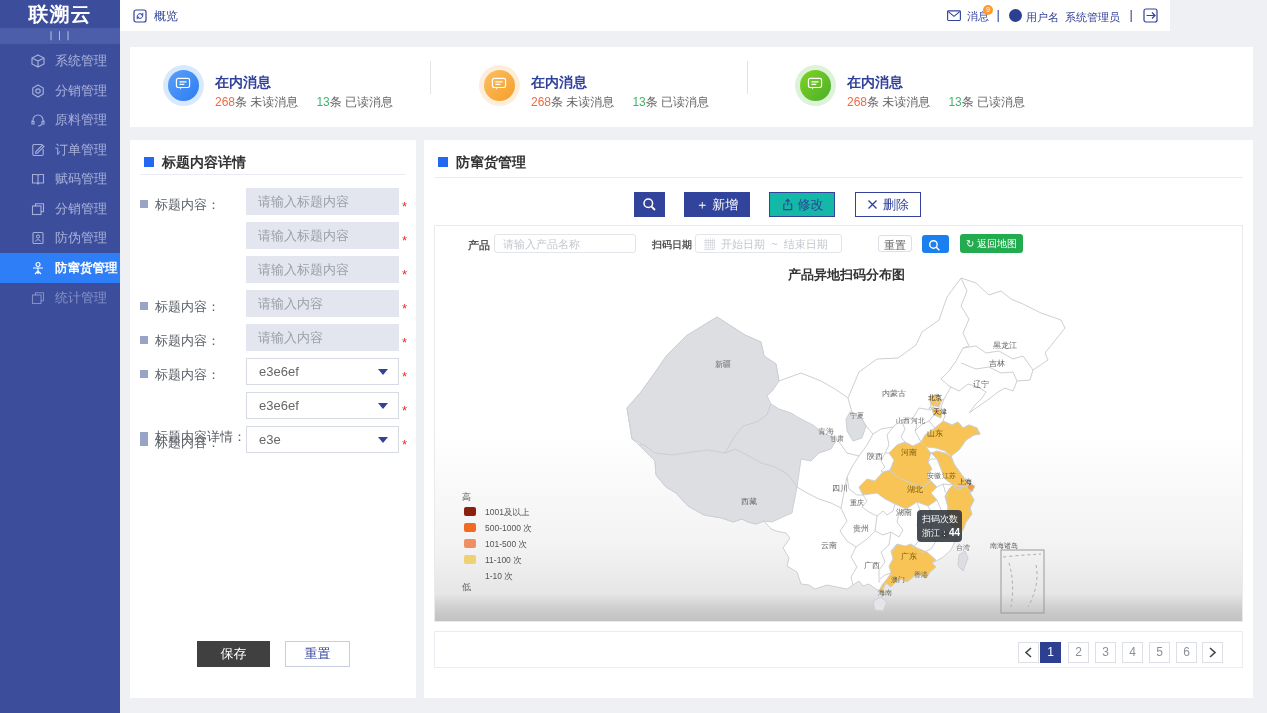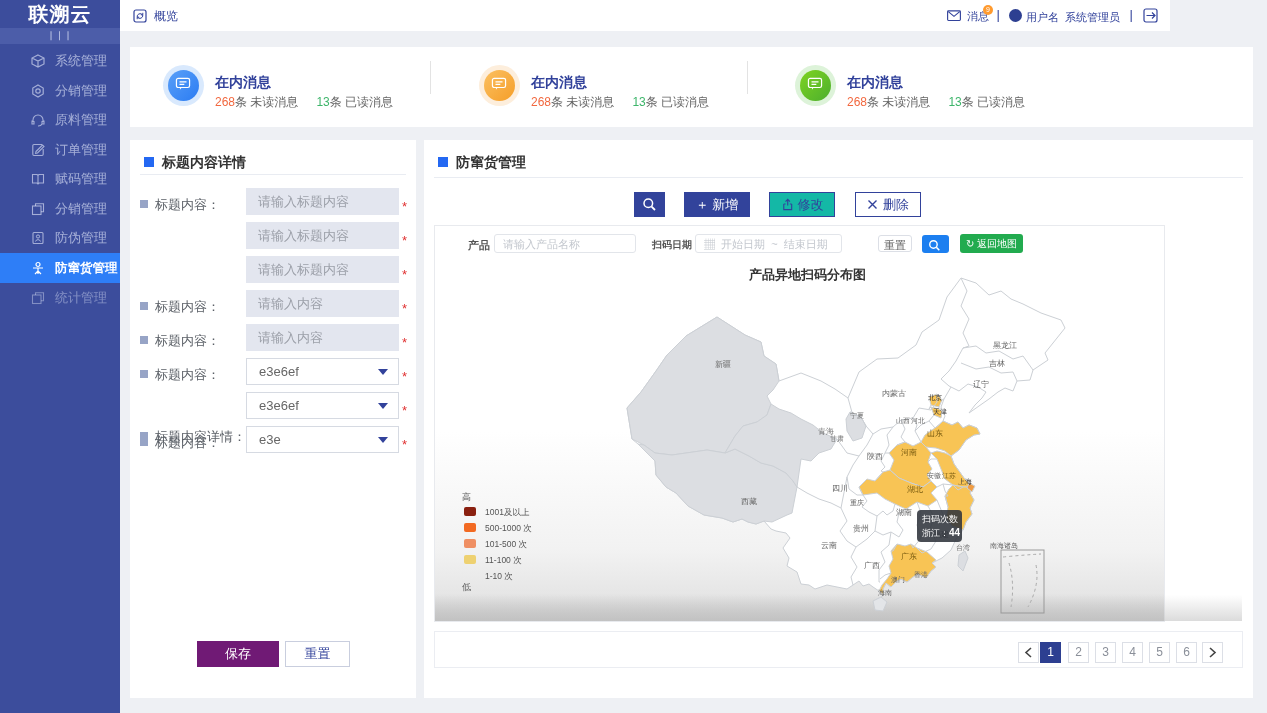--- a/index.html
+++ b/index.html
@@ -32,31 +32,31 @@
 .msub { position:absolute; top:47px; font-size:12px; color:#777; }
 .vdiv { position:absolute; top:24px; width:1px; height:33px; background:#e3e3e3; }
 
 .frow-label { position:absolute; left:10px; font-size:13px; color:#5a5f66; }
 .frow-label .lsq { display:inline-block; width:8px; height:8px; background:#97a4c6; margin-right:7px; vertical-align:1px; }
 .ginput { position:absolute; left:116px; width:153px; height:27px; background:#e3e6ef; color:#9b9fa8; font-size:13px; line-height:27px; padding-left:12px; }
 .gselect { position:absolute; left:116px; width:153px; height:27px; background:#fff; border:1px solid #d6dae2; color:#666; font-size:13px; line-height:25px; padding-left:12px; }
 .gselect .caret { position:absolute; right:10px; top:10px; width:0; height:0; border-left:5px solid transparent; border-right:5px solid transparent; border-top:6px solid #32429b; }
 .star { position:absolute; left:272px; color:#e03131; font-size:13px; }
 .btn { position:absolute; text-align:center; font-size:13px; cursor:default; }
-#btnsave { left:67px; top:501px; width:82px; height:26px; background:#701a75; color:#fff; line-height:26px; }
+#btnsave { left:67px; top:501px; width:73px; height:26px; background:#404040; color:#fff; line-height:26px; }
 #btnreset { left:155px; top:501px; width:65px; height:26px; background:#fff; border:1px solid #c9cede; color:#32429b; line-height:24px; }
 
 #searchwrap { position:absolute; left:10px; top:52px; width:230px; height:25px; border:1px solid #32429b; background:#fff; }
 #searchwrap .ph { position:absolute; left:9px; top:4px; font-size:13px; color:#b8bcc4; }
 #searchbtn { position:absolute; left:210px; top:52px; width:31px; height:25px; background:#32439b; }
 .tbtn { position:absolute; top:52px; height:25px; font-size:13px; line-height:23px; text-align:center; }
 #btnadd { left:260px; width:66px; background:#32439b; color:#fff; line-height:25px; }
 #btnmod { left:345px; width:66px; background:#14b8a6; border:1px solid #32429b; color:#32429b; }
 #btndel { left:431px; width:66px; background:#fff; border:1px solid #32429b; color:#32429b; }
-#mapbox { position:absolute; left:10px; top:85px; width:731px; height:397px; border:1px solid #e8eaee; background:linear-gradient(180deg,#fff 52%,#f2f2f2 82%,#e6e6e6 93%,#c7c7c7 100%); }
+#mapbox { position:absolute; left:10px; top:85px; width:809px; height:397px; border:1px solid #e8eaee; background:linear-gradient(180deg,#fff 52%,#f2f2f2 82%,#e6e6e6 93%,#c7c7c7 100%); }
 #pagebox { position:absolute; left:10px; top:491px; width:809px; height:37px; border:1px solid #ebedf2; background:#fff; }
 .pg { position:absolute; top:10px; width:21px; height:21px; border:1px solid #dcdfe6; background:#fff; color:#8a8f99; font-size:12px; text-align:center; line-height:19px; }
 .pg.on { background:#2d3f91; color:#fff; border-color:#2d3f91; }
 .pg.arr { color:#444; font-size:13px; font-weight:bold; }
 
 .flabel { position:absolute; top:12px; font-size:11px; font-weight:bold; color:#555; }
 .finput { position:absolute; top:8px; height:19px; border:1px solid #e2e5ea; border-radius:3px; background:#fff; font-size:11px; color:#c3c7ce; line-height:19px; padding-left:8px; }
 #freset { position:absolute; left:443px; top:9px; width:34px; height:17px; border:1px solid #dcdfe6; border-radius:3px; background:#fff; font-size:11px; color:#666; text-align:center; line-height:19px; }
 #fsearch { position:absolute; left:487px; top:9px; width:27px; height:18px; background:#1c7ff0; border-radius:3px; }
 #fgreen { position:absolute; left:525px; top:8px; width:63px; height:19px; background:#22ab4f; border-radius:3px; color:#fff; font-size:10px; text-align:center; line-height:19px; }

